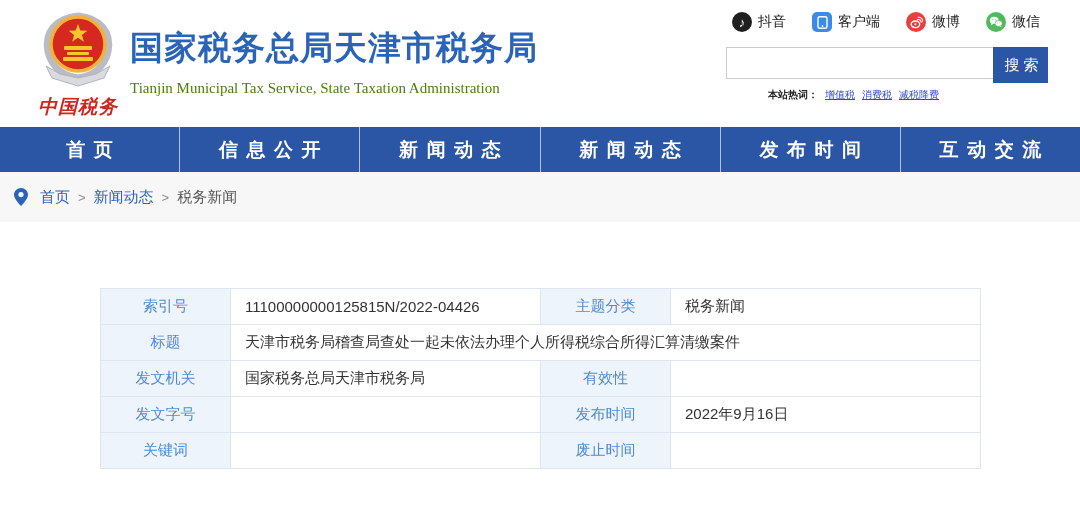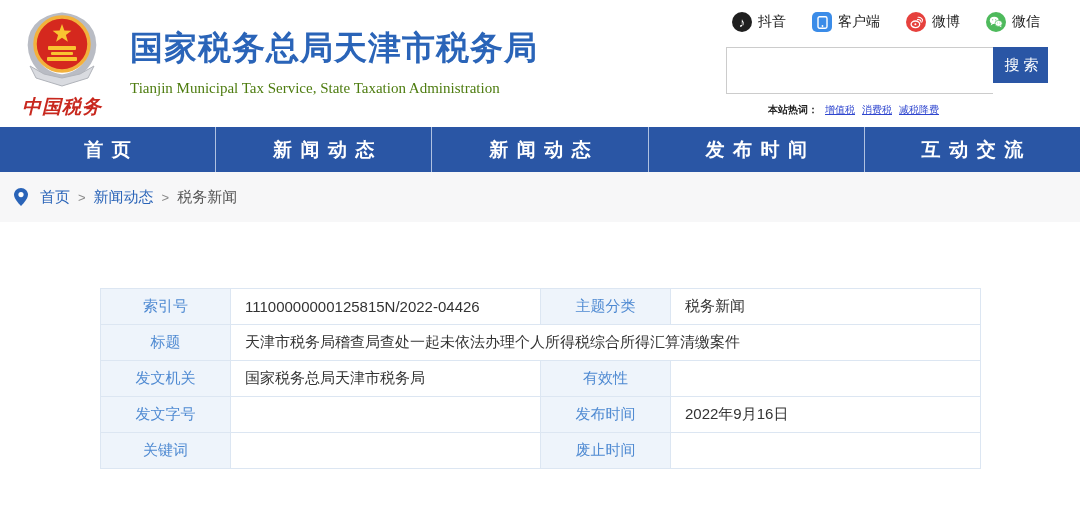--- a/index.html
+++ b/index.html
@@ -1,37 +1,37 @@
 <!DOCTYPE html>
 <html><head>
 <meta charset="utf-8">
 <style>
   * { margin:0; padding:0; box-sizing:border-box; }
   body { font-family:"Liberation Sans","DejaVu Sans",sans-serif; background:#fff; }
   .page { position:relative; width:1080px; height:508px; background:#fff; overflow:hidden; }
 
   
   .header { position:relative; width:100%; height:127px; background:#fff; }
-  .logo-wrap { position:absolute; left:14px; top:8px; width:96px; text-align:center; cursor:pointer; }
+  .logo-wrap { position:absolute; left:30px; top:8px; width:96px; text-align:center; cursor:pointer; }
   .logo-cn { font-size:19px; font-weight:bold; font-style:italic; color:#c8281e; letter-spacing:1px; margin-top:-2px; }
   .title-block { position:absolute; left:130px; top:26px; }
   .site-title { font-size:33px; font-weight:bold; color:#2a64b8; letter-spacing:1px; }
   .site-subtitle { font-family:"Liberation Serif","DejaVu Serif",serif; font-size:15px; color:#4d7c0f; margin-top:9px; }
 
   .header-right { position:absolute; right:32px; top:12px; width:322px; }
   .social-row { display:flex; align-items:center; gap:26px; padding-left:6px; }
   .social-item { display:flex; align-items:center; gap:6px; cursor:pointer; }
   .social-item .txt { font-size:14px; color:#222; }
   .icon-badge { width:20px; height:20px; border-radius:50%; display:flex; align-items:center; justify-content:center; flex:0 0 auto; }
   .badge-douyin { background:#1f1f1f; color:#fff; font-size:13px; font-weight:bold; }
   .badge-client { background:#3b8ce8; border-radius:5px; }
   .badge-weibo  { background:#e6413d; }
   .badge-wechat { background:#4eba5c; }
 
-  .search-row { display:flex; margin-top:15px; height:47px; }
+  .search-row { display:flex; margin-top:15px; height:32px; }
   .search-input { flex:1; border:1px solid #ccc; border-right:none; background:#fff; outline:none; padding:0 8px; font-size:14px; }
   .search-btn { width:55px; height:36px; background:#2a56a5; color:#fff; border:none; font-size:15px; letter-spacing:4px; padding-left:6px; cursor:pointer; }
   .hotwords-row { margin-top:9px; padding-left:42px; font-size:10px; display:flex; gap:7px; white-space:nowrap; }
   .hotwords-prefix { color:#222; font-weight:bold; }
   .hotword-link { color:#2f46cf; text-decoration:underline; cursor:pointer; }
 
   
   .nav { position:absolute; top:127px; left:0; width:1080px; height:45px; background:#2a56a5; display:flex; }
   .nav-item { flex:1; display:flex; align-items:center; justify-content:center; color:#fff; font-size:19px; font-weight:bold; letter-spacing:0.45em; text-indent:0.45em; cursor:pointer; position:relative; }
   .nav-item + .nav-item { border-left:1px solid rgba(220,230,245,0.75); }
@@ -134,20 +134,21 @@
         <span class="hotword-link">增值税</span>
         <span class="hotword-link">消费税</span>
         <span class="hotword-link">减税降费</span>
       </div>
 
     </div>
   </div>
 
   <div class="nav">
     <div class="nav-item">首页</div>
+    <div class="nav-item">信息公开</div>
     <div class="nav-item">新闻动态</div>
     <div class="nav-item">新闻动态</div>
     <div class="nav-item">发布时间</div>
     <div class="nav-item">互动交流</div>
   </div>
 
   <div class="crumb-band">
     <div class="crumb">
       <span class="pin">
         <svg width="14" height="18" viewBox="0 0 14 18">

